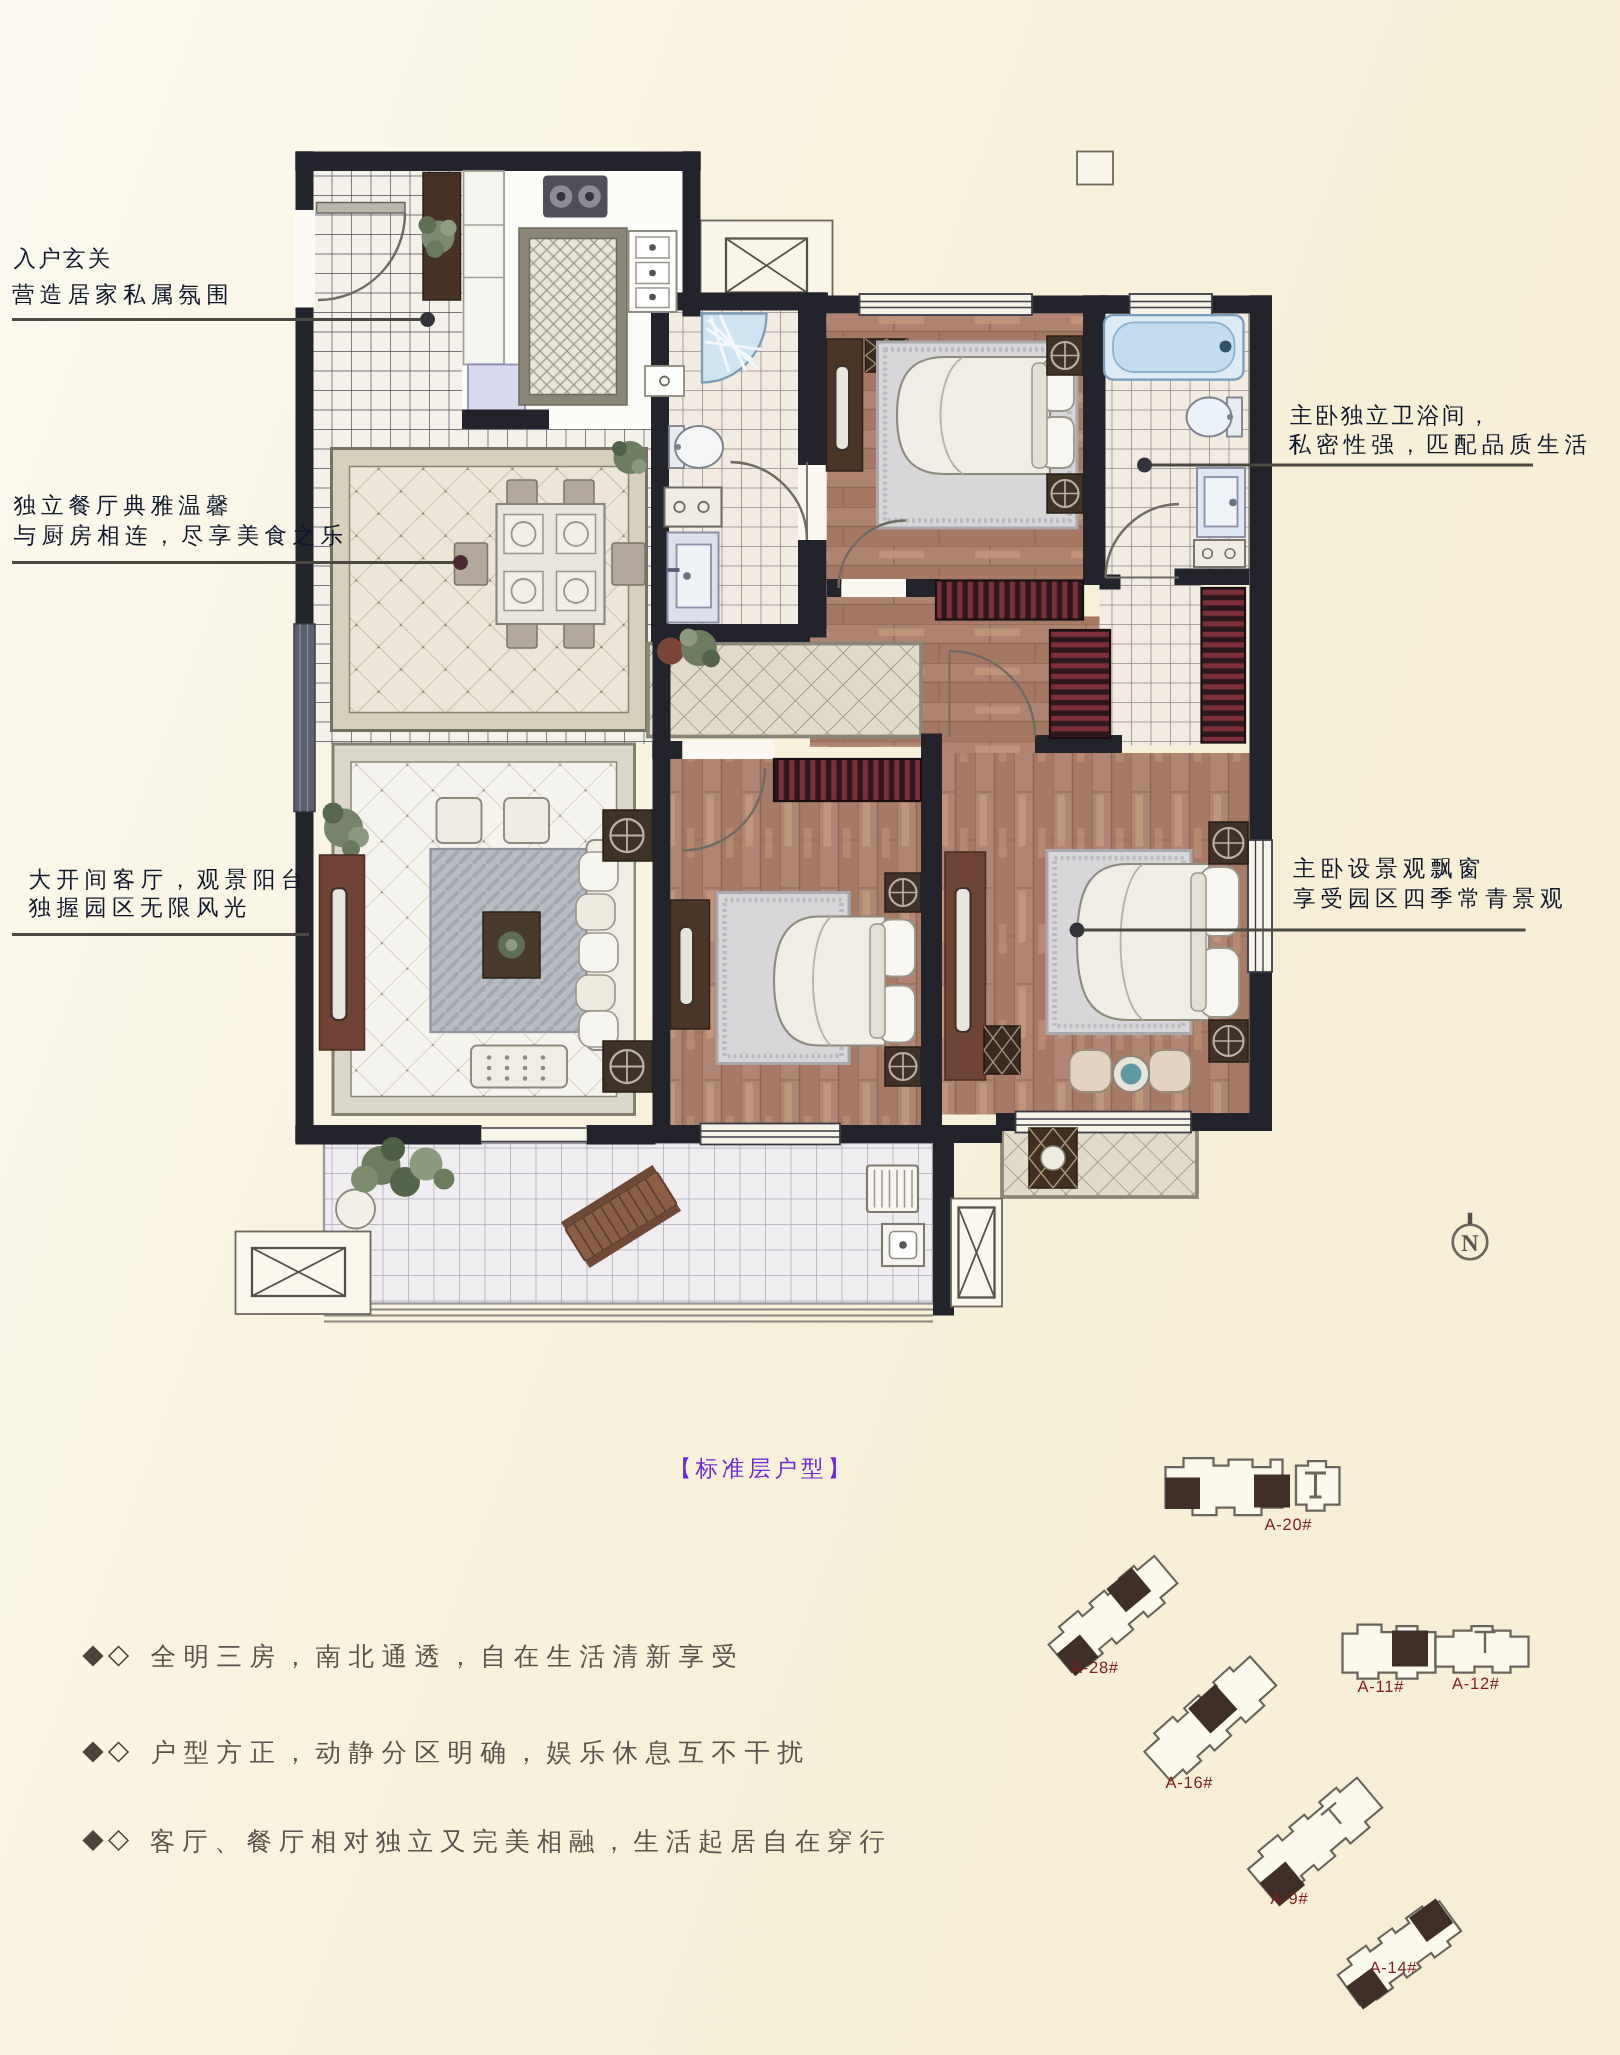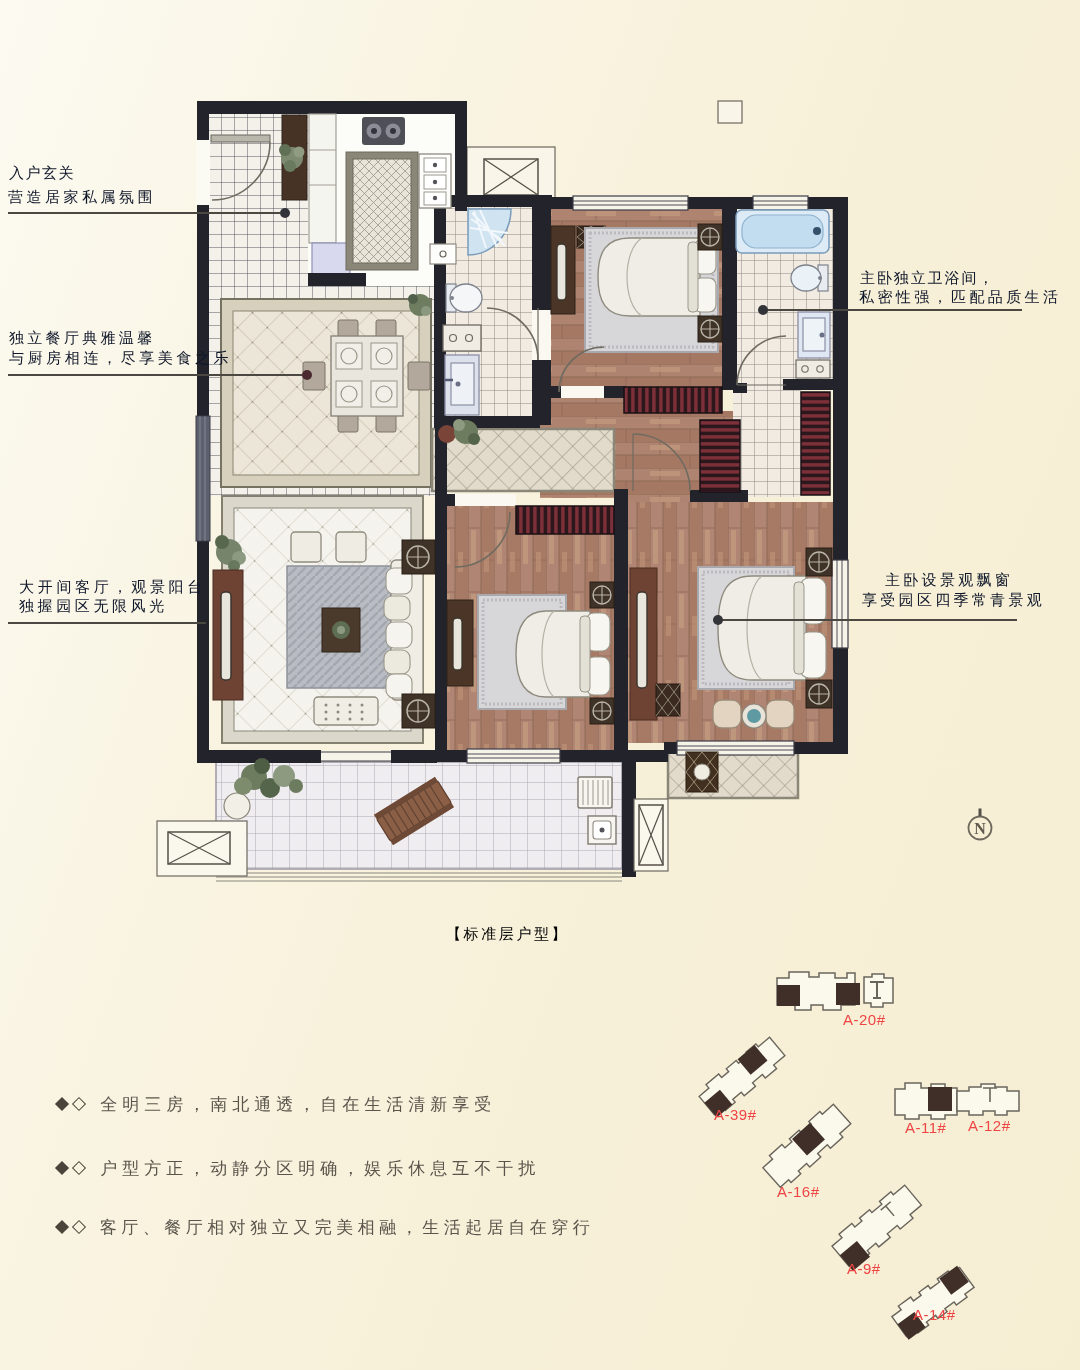--- a/index.html
+++ b/index.html
@@ -1,21 +1,21 @@
 <!DOCTYPE html>
 <html><head>
 <meta charset="utf-8">
 <style>
   html,body{margin:0;padding:0;}
   body{width:1080px;height:1370px;overflow:hidden;position:relative;
        font-family:"Liberation Sans",sans-serif;
        background:linear-gradient(110deg,#fcfaf1 0%,#f9f4e2 30%,#f7f0d8 60%,#f6eed3 100%);}
   .t{position:absolute;color:#0f172a;font-size:15px;line-height:19px;white-space:nowrap;}
   .b{position:absolute;color:#5a554c;font-size:17px;letter-spacing:5px;white-space:nowrap;font-family:Liberation Serif, serif;}
-  .lbl{position:absolute;color:#ef4444;font-size:15px;letter-spacing:0.5px;white-space:nowrap;}
+  .lbl{position:absolute;color:#7f1d1d;font-size:11px;letter-spacing:0.5px;white-space:nowrap;}
   .dia{display:inline-block;width:10px;height:10px;transform:rotate(45deg);margin:0 7px 1px 0;}
 </style>
 </head>
 <body>
 <svg width="1080" height="1370" viewBox="0 0 1080 1370" style="position:absolute;left:0;top:0">
 <defs>
   <pattern id="grid" width="13" height="13" patternUnits="userSpaceOnUse">
     <rect width="13" height="13" fill="#f3f1ea"></rect>
     <path d="M0,0H13M0,0V13" stroke="#4a4a54" stroke-width="0.9" fill="none"></path>
   </pattern>
@@ -584,30 +584,30 @@
 
 <div class="t" style="left:9px;top:328px;letter-spacing:3.3px">独立餐厅典雅温馨</div>
 <div class="t" style="left:9px;top:348px;letter-spacing:3.6px">与厨房相连，尽享美食之乐</div>
 
 <div class="t" style="left:19px;top:577px;letter-spacing:3.7px">大开间客厅，观景阳台</div>
 <div class="t" style="left:19px;top:596px;letter-spacing:3.6px">独握园区无限风光</div>
 
 <div class="t" style="left:860px;top:268px;letter-spacing:1.9px">主卧独立卫浴间，</div>
 <div class="t" style="left:859px;top:287px;letter-spacing:3.4px">私密性强，匹配品质生活</div>
 
-<div class="t" style="left:885px;top:570px;letter-spacing:3.3px">主卧设景观飘窗</div>
+<div class="t" style="left:862px;top:570px;letter-spacing:3.3px">主卧设景观飘窗</div>
 <div class="t" style="left:862px;top:590px;letter-spacing:3.3px">享受园区四季常青景观</div>
 
-<div class="t" style="left:446px;top:924px;letter-spacing:2.6px;color:#000000">【标准层户型】</div>
+<div class="t" style="left:446px;top:970px;letter-spacing:2.6px;color:#6d28d9">【标准层户型】</div>
 
 <div class="b" style="left:57px;top:1093px"><span class="dia" style="background:#4a443a"></span><span class="dia" style="border:1.5px solid #4a443a;width:8px;height:8px"></span> 全明三房，南北通透，自在生活清新享受</div>
 
 <div class="b" style="left:57px;top:1157px"><span class="dia" style="background:#4a443a"></span><span class="dia" style="border:1.5px solid #4a443a;width:8px;height:8px"></span> 户型方正，动静分区明确，娱乐休息互不干扰</div>
 
 <div class="b" style="left:57px;top:1216px;letter-spacing:4.5px"><span class="dia" style="background:#4a443a"></span><span class="dia" style="border:1.5px solid #4a443a;width:8px;height:8px"></span> 客厅、餐厅相对独立又完美相融，生活起居自在穿行</div>
 
 <div class="lbl" style="left:843px;top:1011px">A-20#</div>
-<div class="lbl" style="left:714px;top:1106px">A-39#</div>
+<div class="lbl" style="left:714px;top:1106px">A-28#</div>
 <div class="lbl" style="left:905px;top:1119px">A-11#</div>
 <div class="lbl" style="left:968px;top:1117px">A-12#</div>
 <div class="lbl" style="left:777px;top:1183px">A-16#</div>
 <div class="lbl" style="left:847px;top:1260px">A-9#</div>
 <div class="lbl" style="left:913px;top:1306px">A-14#</div>
 
 </body></html>

